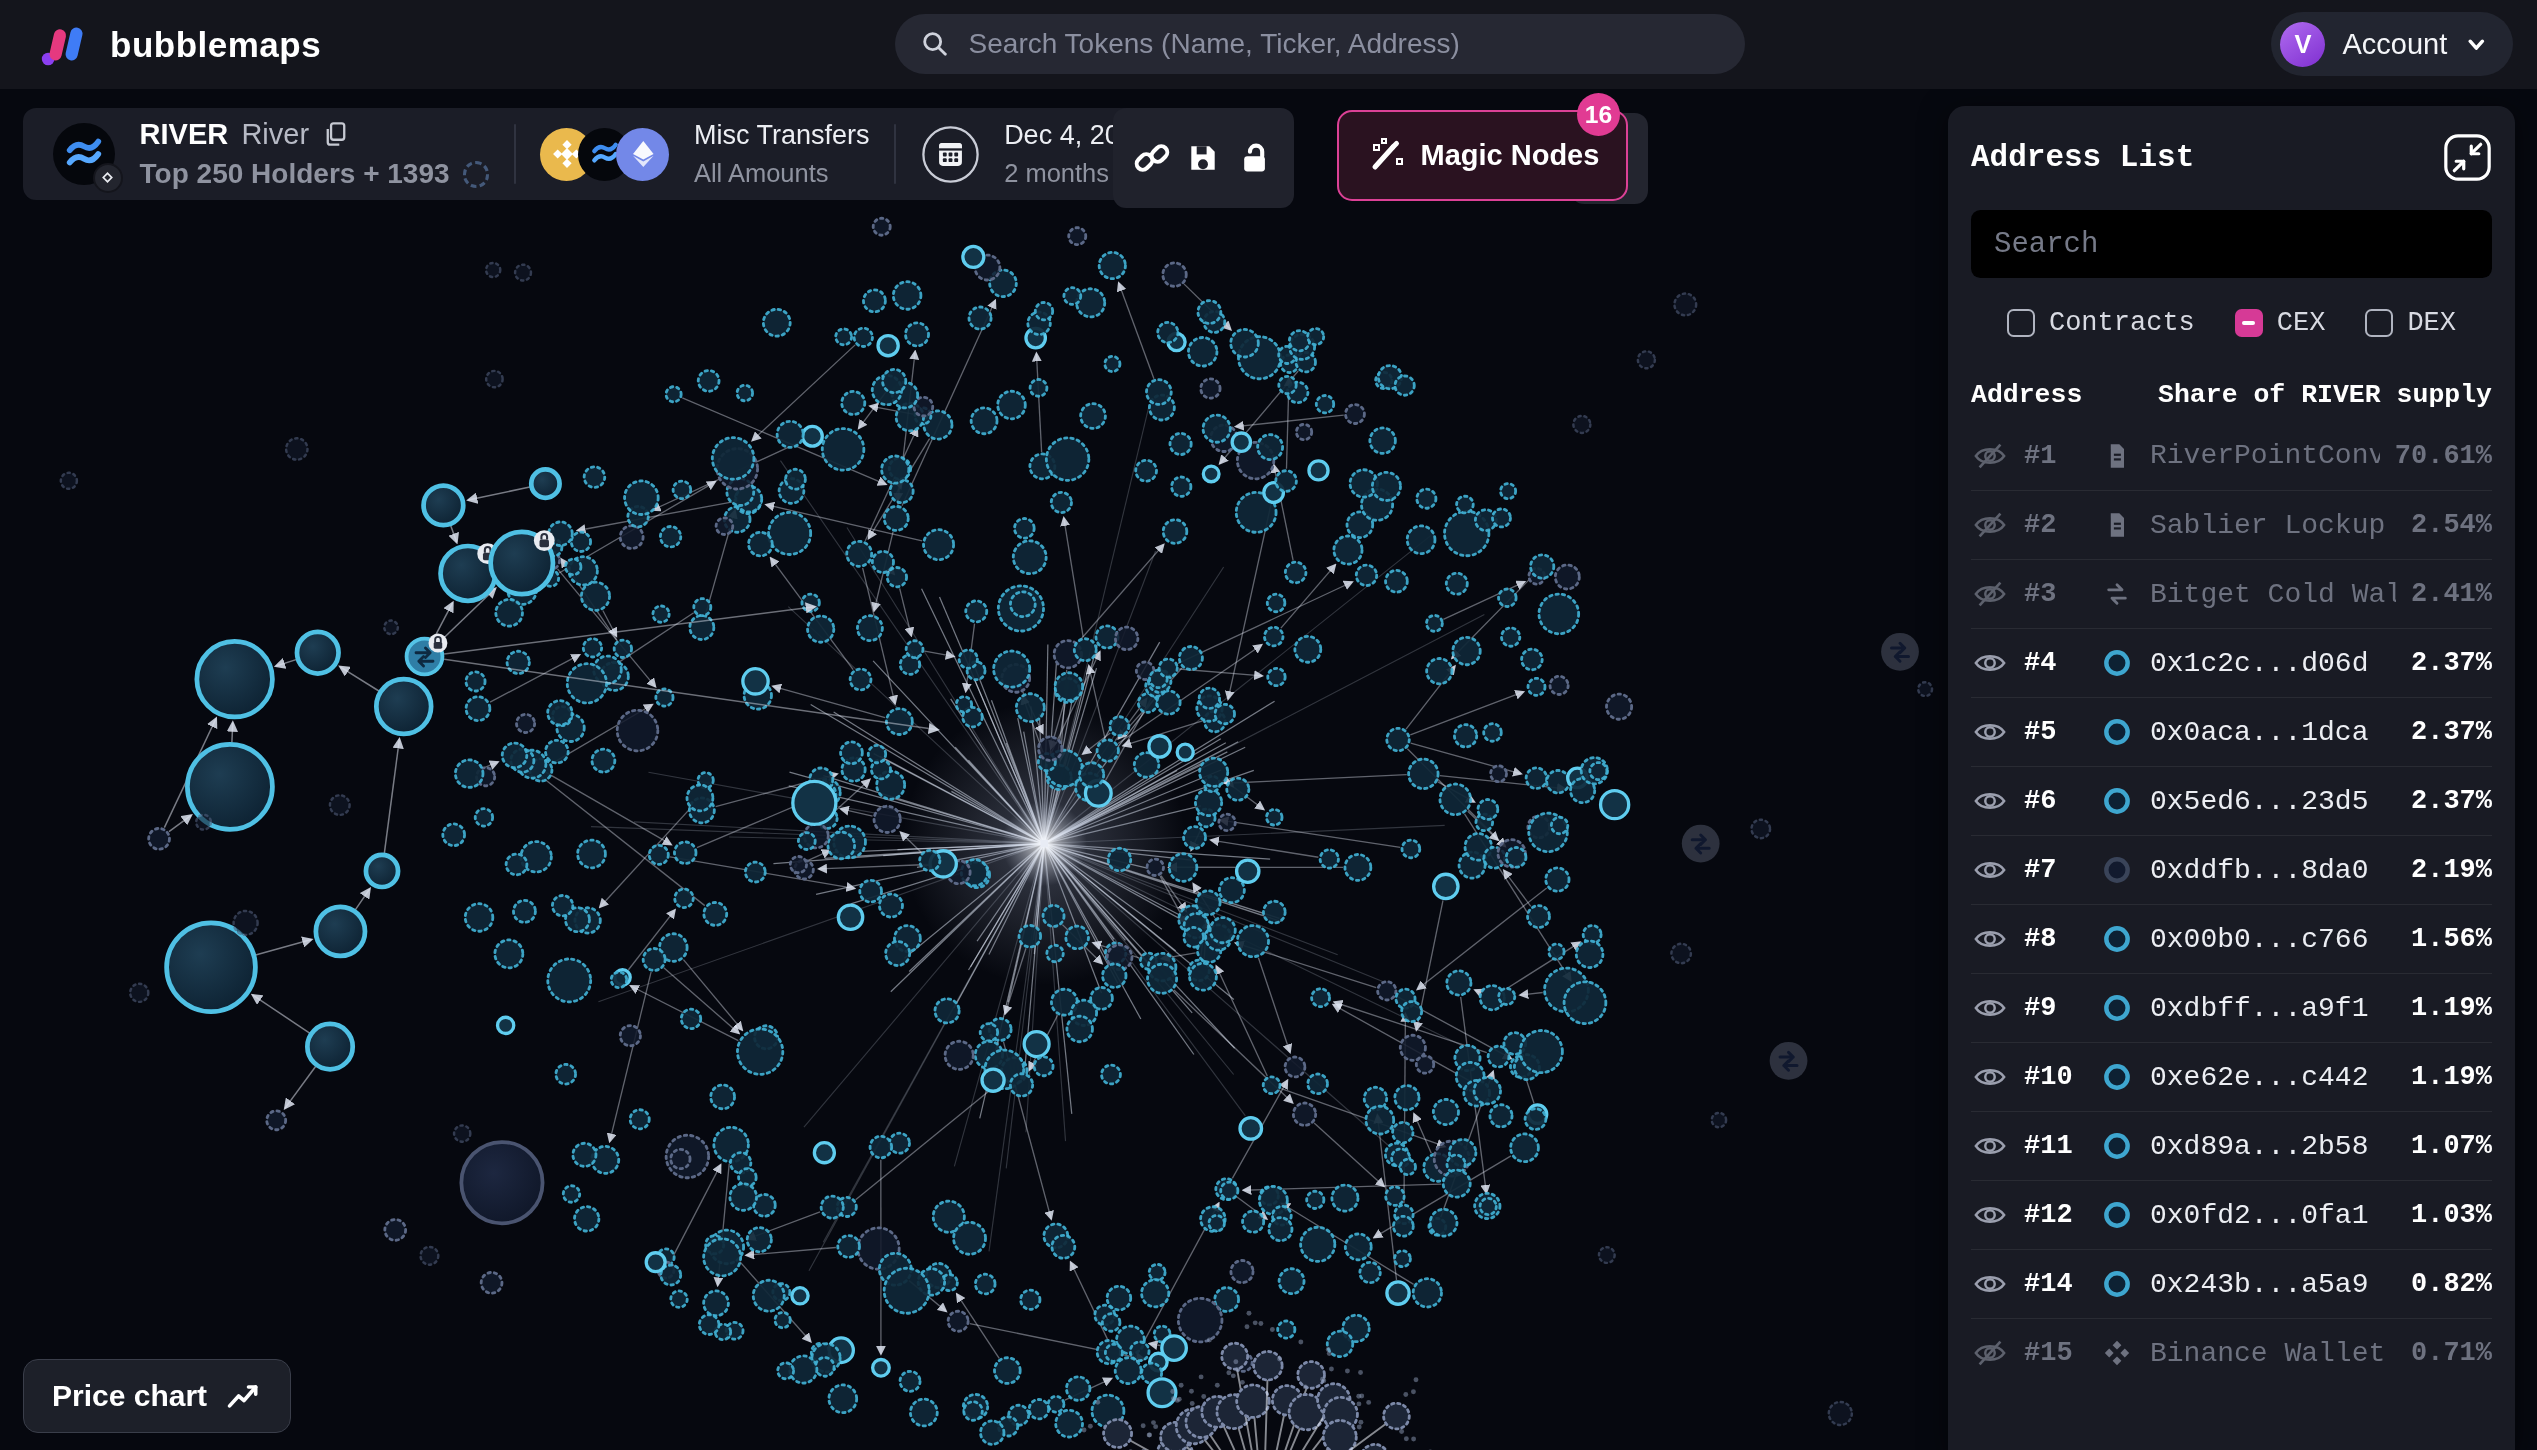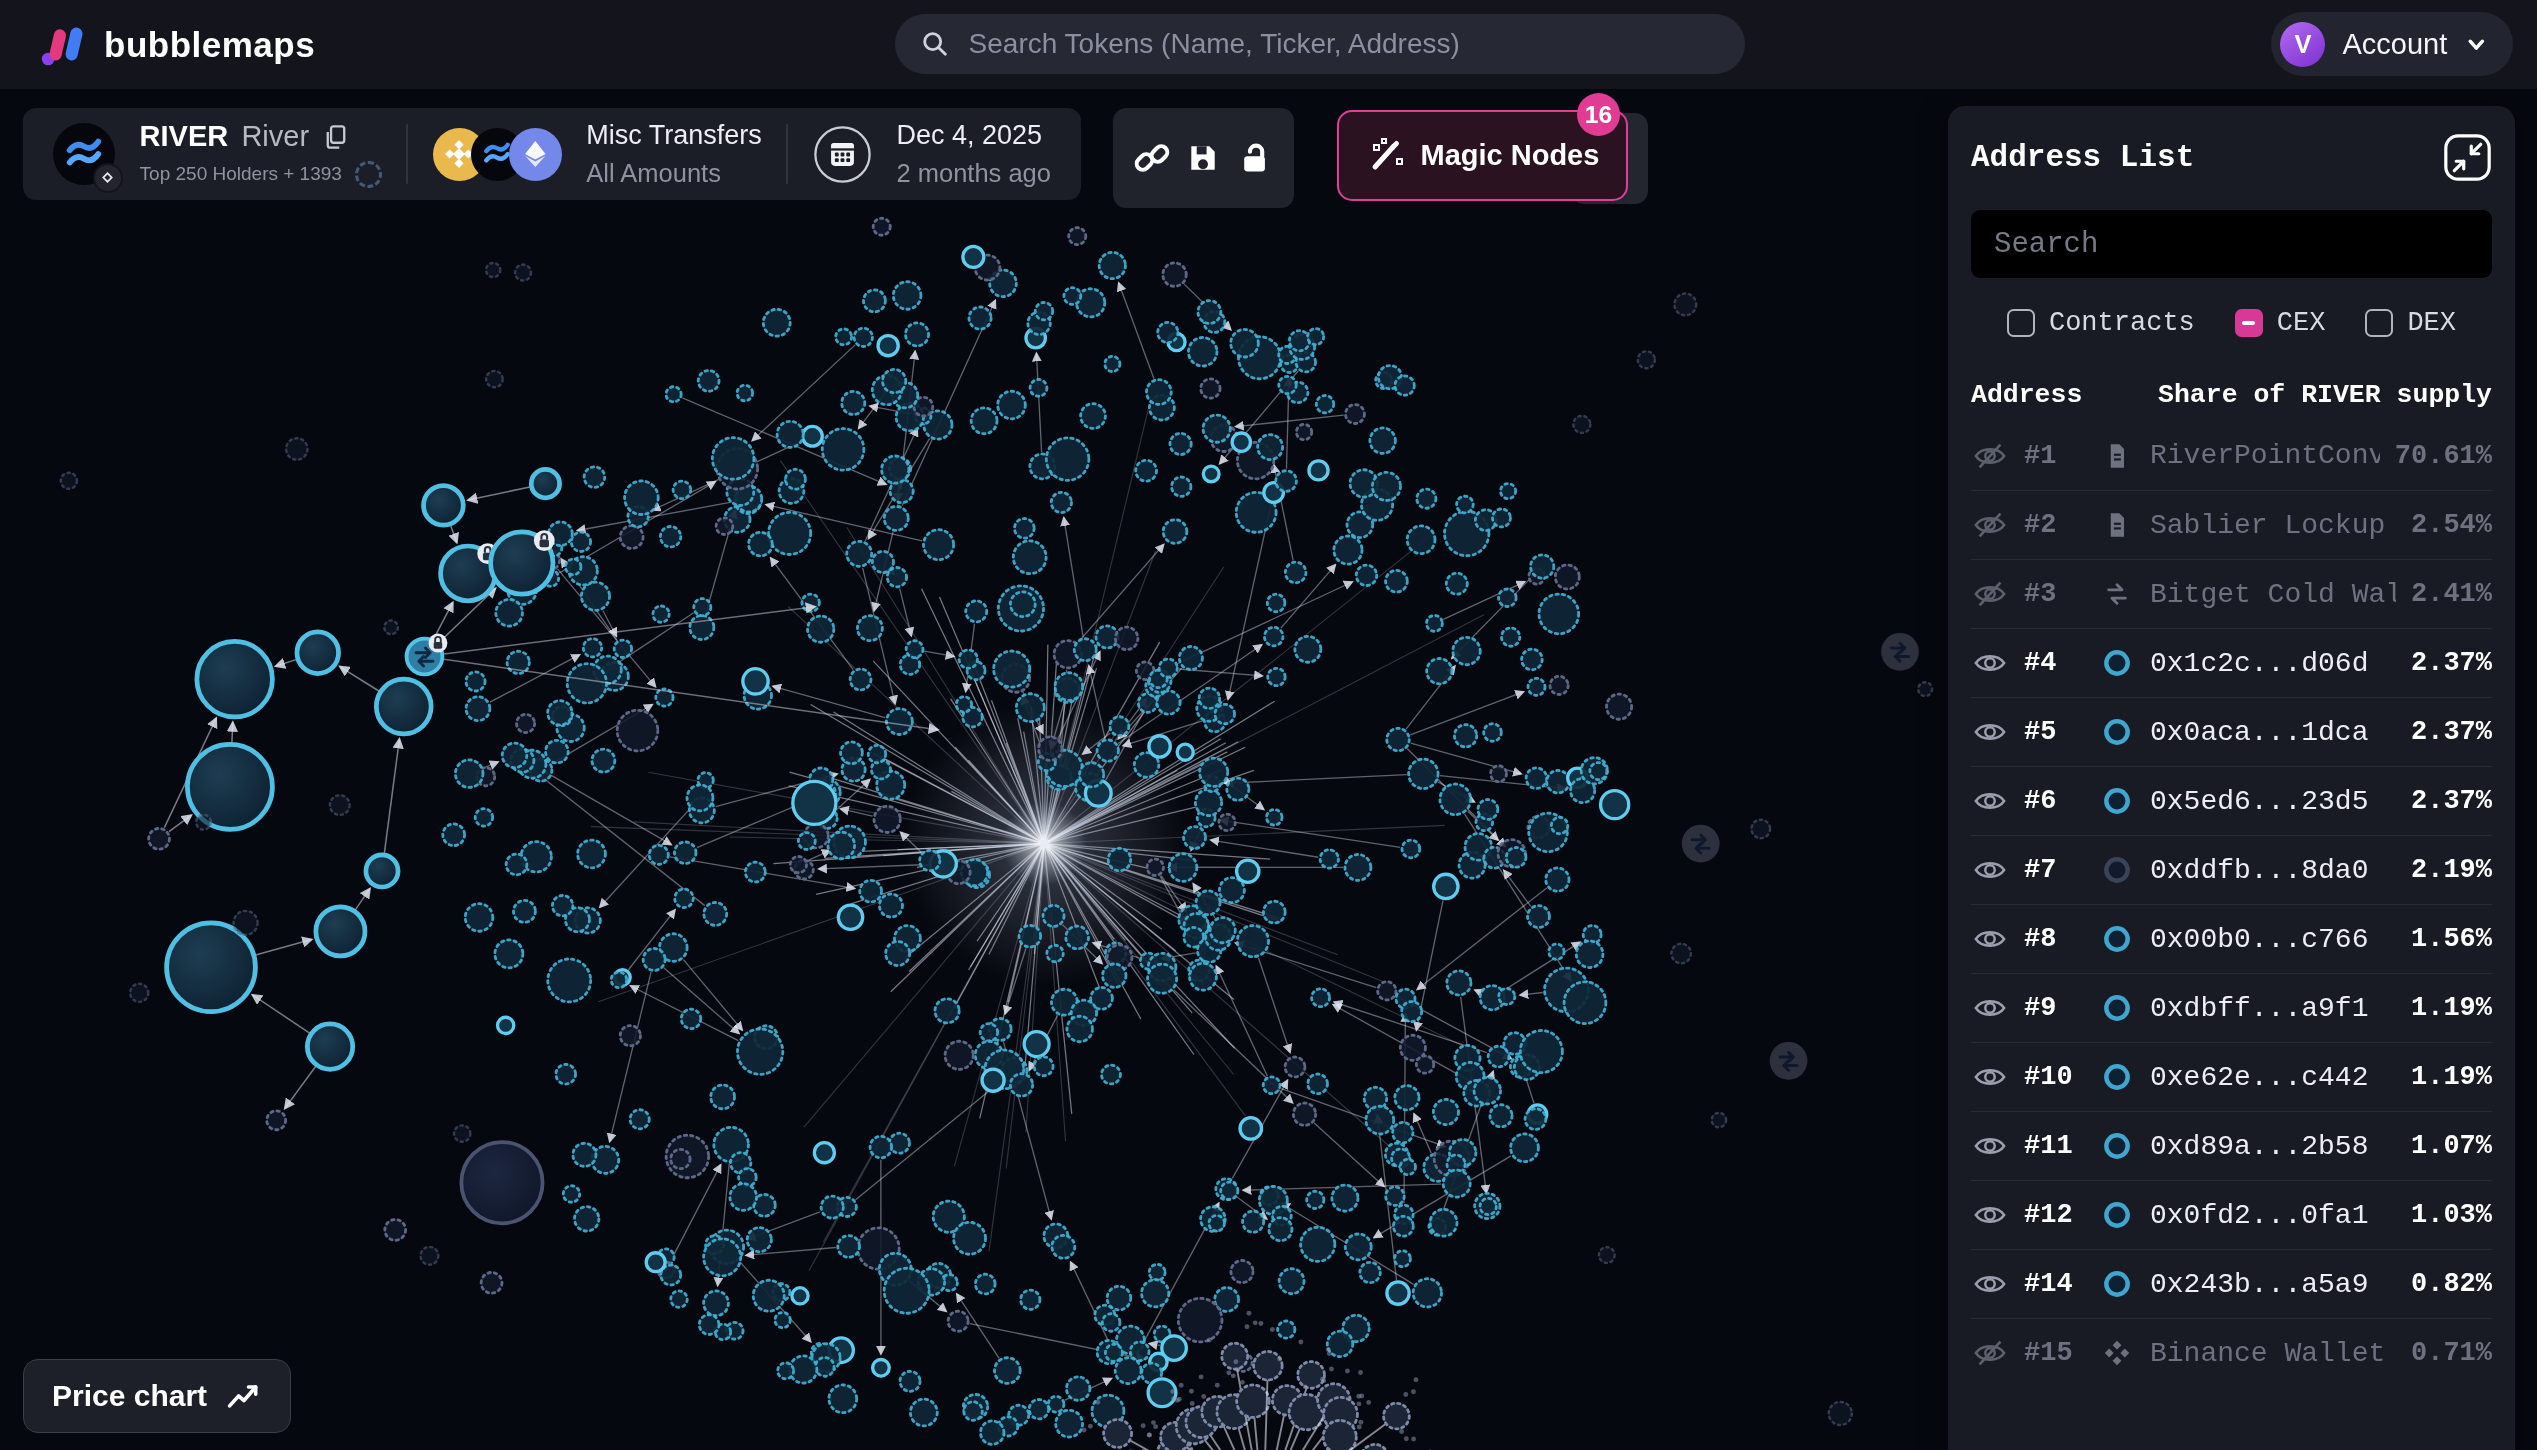--- a/index.html
+++ b/index.html
@@ -8,21 +8,21 @@
     width:2538px;height:1450px;overflow:hidden;position:relative;
     background:#06080f;color:#f2f3f6;
     font-family:"Liberation Sans", sans-serif;
   }
   svg{display:block}
   
   #map{position:absolute;inset:0;z-index:1}
   
   .navbar{position:absolute;top:0;left:0;right:0;height:89px;background:#14151c;
     display:flex;align-items:center;padding:0 40px;z-index:6;}
-  .logo{display:flex;align-items:center;gap:17px;}
+  .logo{display:flex;align-items:center;gap:23px;}
   .logo-text{font-size:35px;font-weight:600;letter-spacing:0.5px;color:#fff;}
   .search-pill{position:absolute;left:895px;top:14px;width:850px;height:60px;background:#262833;
     border-radius:30px;display:flex;align-items:center;padding:0 24.6px;gap:17px;}
   .search-pill input{flex:1;background:transparent;border:none;outline:none;color:#dfe2ea;font-size:28px;font-family:inherit;}
   .search-pill input::placeholder{color:#8b8fa0;}
   .account-pill{position:absolute;right:24.6px;top:12.3px;height:64px;background:#222530;border-radius:32px;
     display:flex;align-items:center;gap:17px;padding:0 24.6px 0 9.4px;cursor:pointer;}
   .avatar{width:45px;height:45px;border-radius:50%;background:linear-gradient(145deg,#b06cf0,#7f2fd0);
     display:flex;align-items:center;justify-content:center;font-size:25.5px;font-weight:600;color:#fff;}
   .account-label{font-size:29px;font-weight:500;color:#f4f5f8;}
@@ -30,21 +30,21 @@
   .token-bar{position:absolute;left:23px;top:108px;height:92px;background:#1b1d27;border-radius:13.2px;
     display:flex;align-items:center;padding:0 30px;gap:24.6px;z-index:5;}
   .tk-logo{position:relative;width:62px;height:62px;flex:0 0 auto;}
   .tk-logo .disc{width:62px;height:62px;border-radius:50%;background:#05070c;display:flex;align-items:center;justify-content:center;}
   .tk-badge{position:absolute;right:-7.6px;bottom:-7.6px;width:30px;height:30px;border-radius:50%;
     background:#23252e;border:2.8px solid #14151c;display:flex;align-items:center;justify-content:center;}
   .tk-col{display:flex;flex-direction:column;gap:7.6px;}
   .tk-title-row{display:flex;align-items:center;gap:13.2px;}
   .tk-ticker{font-size:29px;font-weight:700;color:#fff;}
   .tk-name{font-size:29px;font-weight:400;color:#b7bac5;}
-  .tk-sub{display:flex;align-items:center;gap:13.2px;font-size:19px;color:#8f93a0;}
+  .tk-sub{display:flex;align-items:center;gap:13.2px;font-size:28px;color:#8f93a0;font-weight:bold;}
   .spinner{width:26.5px;height:26.5px;border:3.3px dashed #44597a;border-radius:50%;}
   .vdiv{width:1.9px;height:60px;background:#303340;border-radius:0.9px;flex:0 0 auto;}
   .chains{display:flex;align-items:center;flex:0 0 auto;}
   .chain{width:53px;height:53px;border-radius:50%;display:flex;align-items:center;justify-content:center;}
   .chain + .chain{margin-left:-15px;}
   .c-bnb{background:#eab94d;z-index:1;}
   .c-river{background:#05070c;z-index:2;}
   .c-eth{background:#7388e8;z-index:3;}
   .lbl-main{font-size:27px;color:#eceef3;}
   .lbl-sub{font-size:25.5px;color:#8f93a0;}

